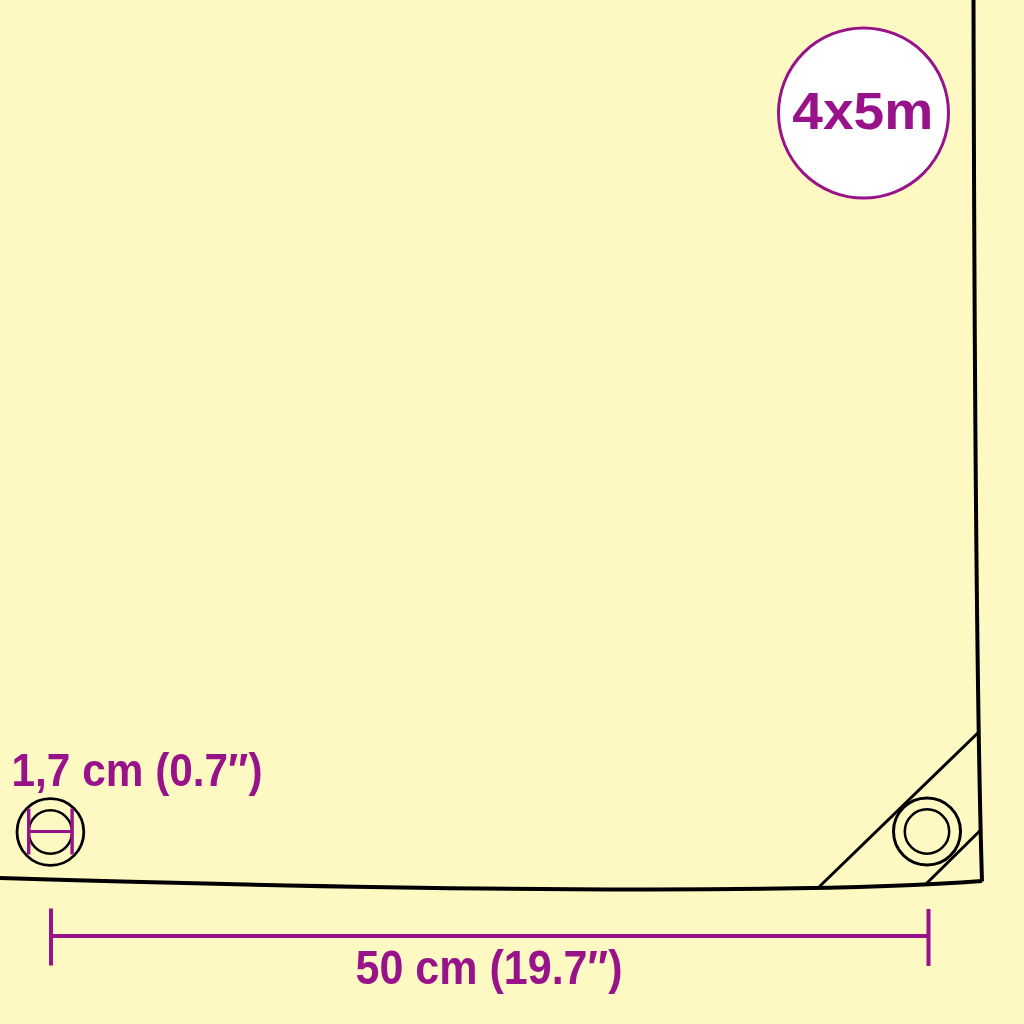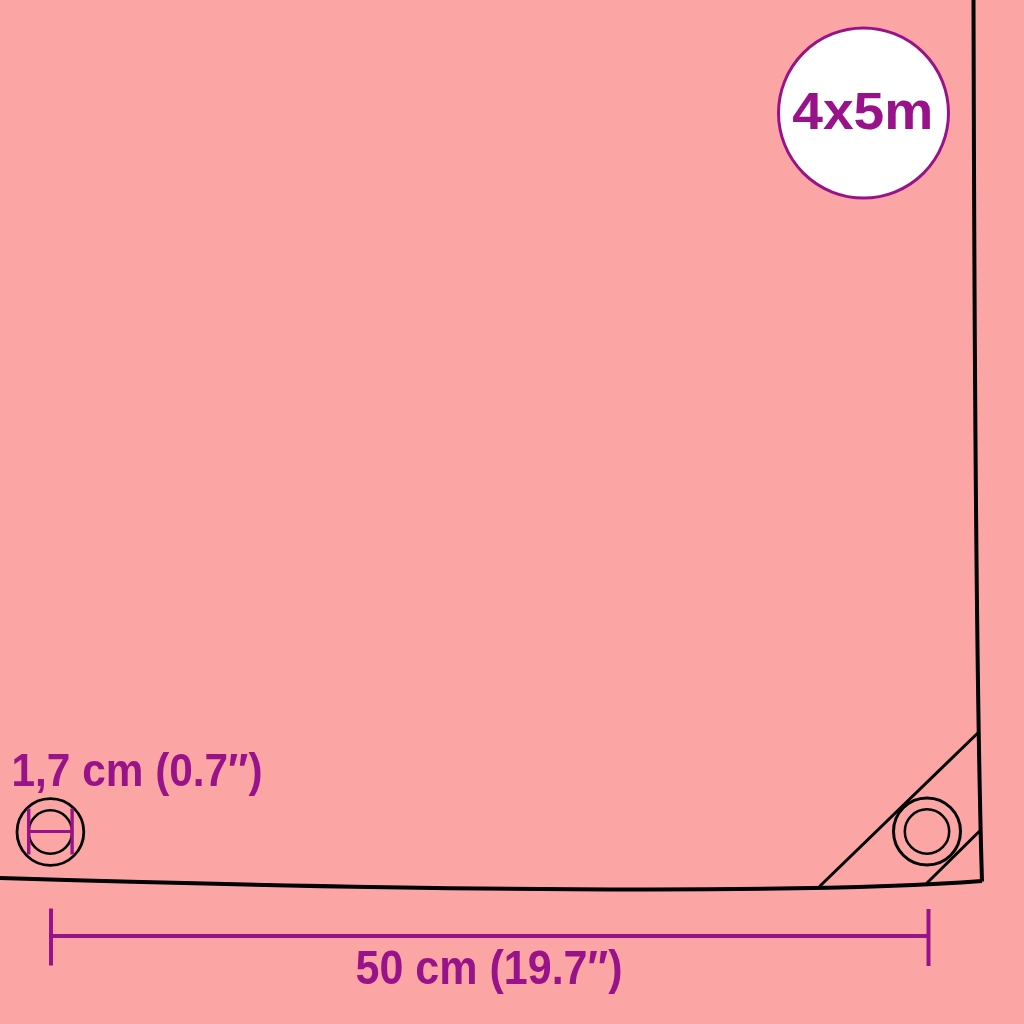--- a/index.html
+++ b/index.html
@@ -1,16 +1,16 @@
 <!DOCTYPE html>
 <html><head>
 <meta charset="utf-8">
 <style>
   html,body{margin:0;padding:0;background:#ffffff;}
-  .stage{position:relative;width:1024px;height:1024px;background:#fca5a5;overflow:hidden;}
+  .stage{position:relative;width:1024px;height:1024px;background:#fef9c3;overflow:hidden;}
   svg{position:absolute;left:0;top:0;}
   text{font-family:"Liberation Sans",sans-serif;font-weight:bold;}
 </style>
 </head>
 <body>
 <div class="stage">
 <svg width="1024" height="1024" viewBox="0 0 1024 1024">
 
   <path d="M973.5,0 Q975,650 982,881.5" fill="none" stroke="#000000" stroke-width="4"></path>
 

